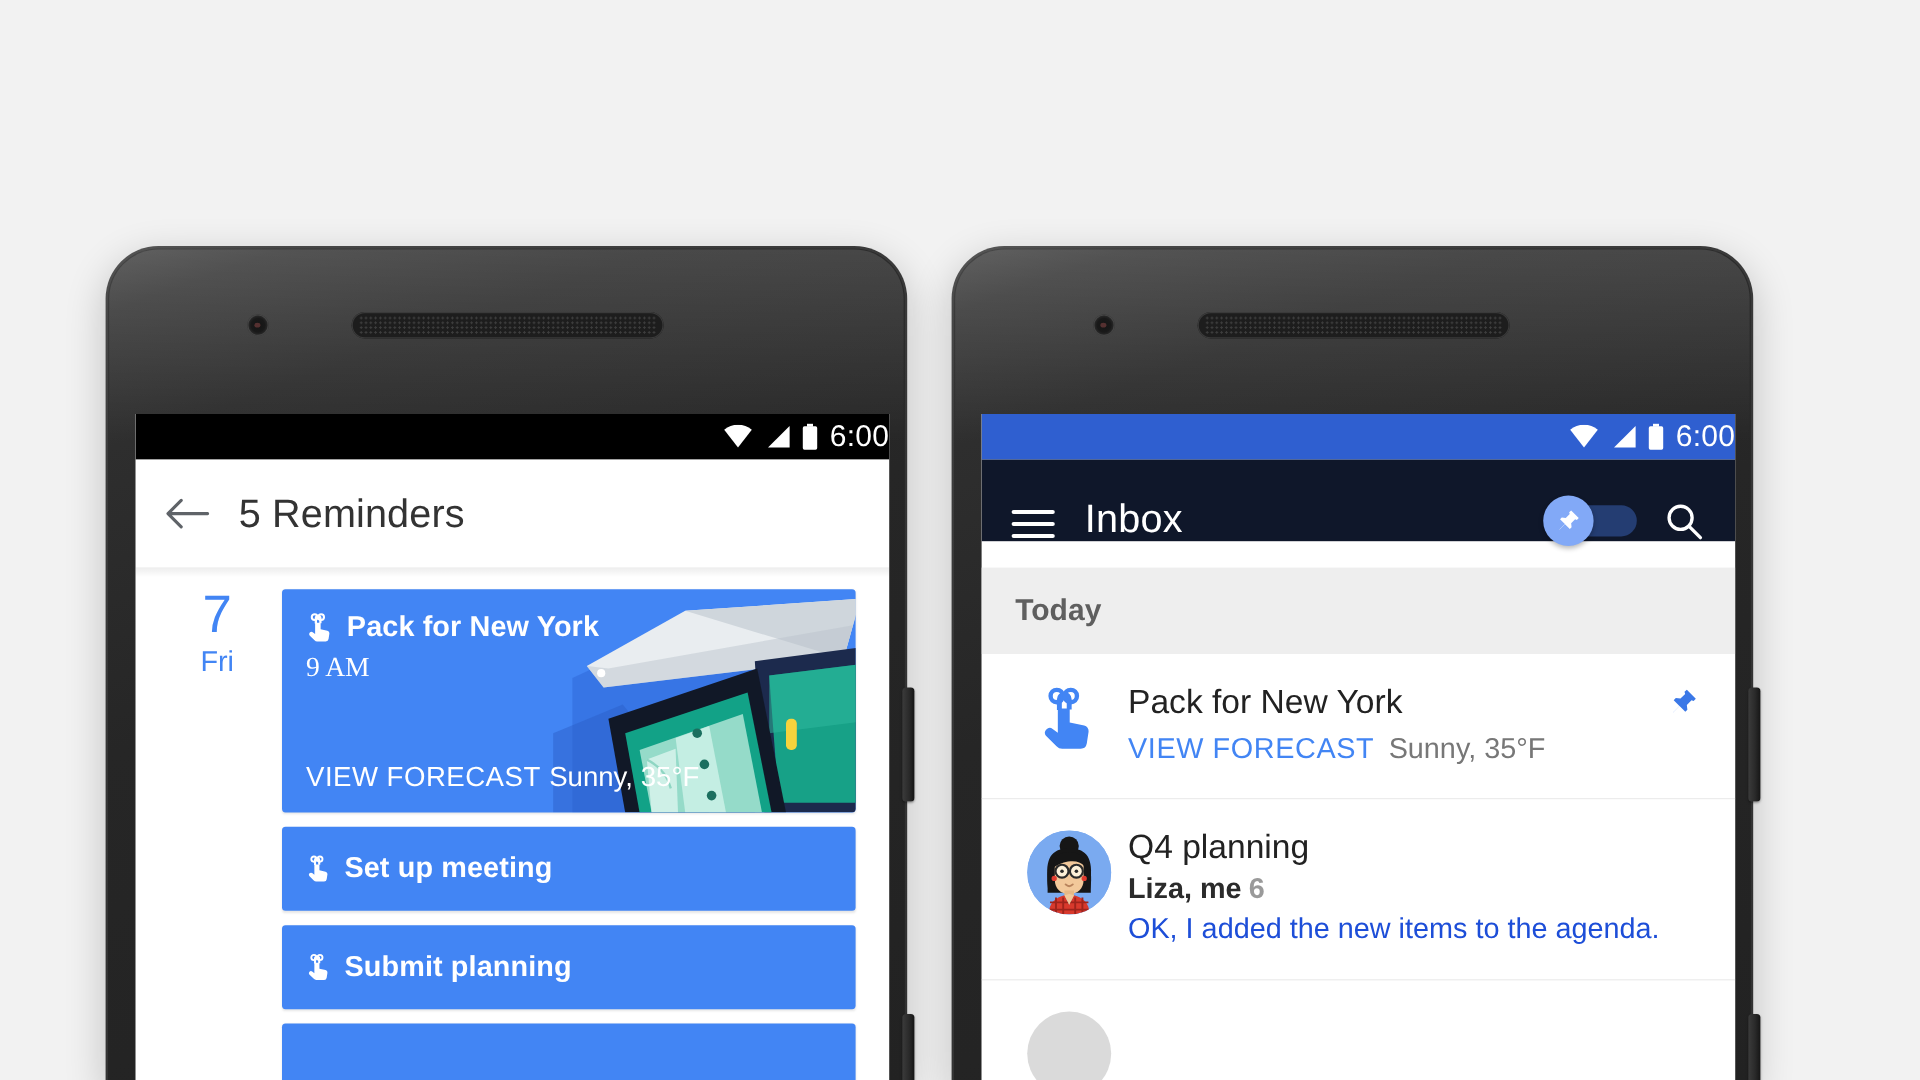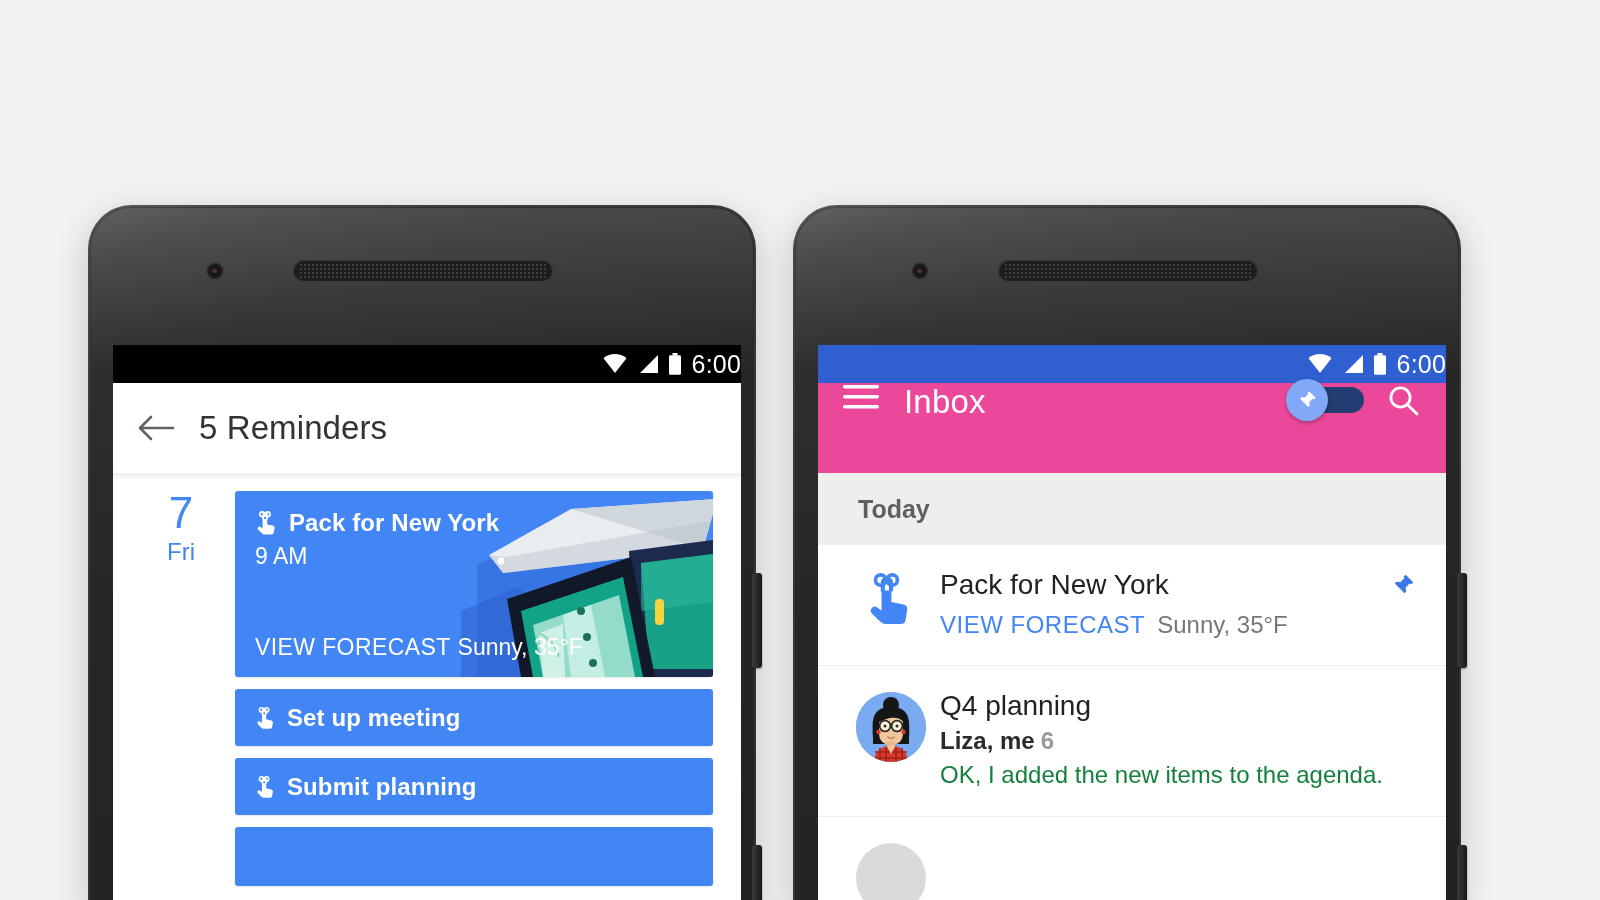--- a/index.html
+++ b/index.html
@@ -82,60 +82,60 @@
   .daycol{position:absolute;left:20px;top:18px;width:96px;text-align:center;color:#4285f4;}
   .daynum{font-size:44px;line-height:44px;font-weight:300;}
   .dayname{font-size:24px;line-height:30px;font-weight:500;margin-top:2px;}
 
   .cards{position:absolute;left:122px;right:28px;top:18px;bottom:0;}
   .rcard{
     background:#4285f4;border-radius:3px;margin-bottom:12px;position:relative;overflow:hidden;color:#fff;
     box-shadow:0 1px 2px rgba(0,0,0,.10);
   }
   .rcard.big{height:186px;}
-  .rcard.small{height:57px;display:flex;align-items:center;}
+  .rcard.small{height:70px;display:flex;align-items:center;}
   .rcard-inner{position:relative;z-index:3;padding:18px 20px;}
   .rtitle{display:flex;align-items:center;gap:10px;font-size:24px;font-weight:700;letter-spacing:.1px;}
-  .rtime{font-size:23px;margin-top:6px;font-weight:400;}
+  .rtime{font-size:23px;margin-top:6px;font-weight:400;font-family:Liberation Serif, serif;}
   .rfooter{position:absolute;left:20px;bottom:16px;z-index:3;font-size:23px;white-space:nowrap;}
   .rfooter b{font-weight:500;letter-spacing:.4px;}
   .rfooter span{font-weight:400;margin-left:7px;}
   .rcard.small .rtitle{padding:0 20px;}
 
   .suitcase{position:absolute;right:-6px;top:0;width:260px;height:100%;z-index:1;}
 
   
   .appbar-blue{
-    position:absolute;left:0;right:0;top:38px;height:90px;background:#ec4899;
-    display:flex;align-items:flex-start;
+    position:absolute;left:0;right:0;top:38px;height:68px;background:#0f172a;
+    display:flex;align-items:flex-end;
   }
   .ab-menu{width:86px;display:flex;align-items:center;justify-content:center;cursor:pointer;}
   .ab-title{font-size:33px;color:#fff;font-weight:400;letter-spacing:.2px;}
   .ab-right{margin-left:auto;display:flex;align-items:center;gap:22px;padding-right:26px;}
   .toggle{position:relative;width:78px;height:34px;display:flex;align-items:center;}
   .toggle-track{position:absolute;left:14px;top:4px;width:64px;height:26px;border-radius:13px;background:#243d72;}
   .toggle-thumb{
     position:absolute;left:0;top:0;width:42px;height:42px;margin-top:-4px;border-radius:50%;
     background:#82a9f7;display:flex;align-items:center;justify-content:center;
     box-shadow:0 2px 4px rgba(0,0,0,.28);
   }
 
   .inbox{position:absolute;left:0;right:0;top:128px;bottom:0;background:#fff;}
-  .section-head{height:72px;background:#eeeeee;display:flex;align-items:center;padding-left:40px;box-sizing:border-box;}
+  .section-head{height:72px;background:#eeeeee;display:flex;align-items:center;padding-left:28px;box-sizing:border-box;}
   .section-head span{font-size:25px;color:#5f5f5f;font-weight:700;}
   .row{position:relative;display:flex;padding:22px 24px 24px 24px;box-sizing:border-box;border-bottom:1px solid #ececec;}
   .row-icon{width:98px;flex:0 0 98px;display:flex;justify-content:center;padding-top:4px;}
   .row-body{flex:1;min-width:0;}
   .row-title{font-size:28px;color:#222;font-weight:400;line-height:36px;}
   .row-sub{margin-top:6px;font-size:24px;line-height:32px;}
   .forecast{color:#4285f4;font-weight:500;letter-spacing:.5px;}
   .weather{color:#777;margin-left:12px;}
   .row-from{font-size:24px;color:#2b2b2b;line-height:34px;font-weight:bold;}
   .row-from .cnt{color:#9a9a9a;margin-left:6px;}
-  .row-snip{font-size:24px;color:#15803d;line-height:34px;}
+  .row-snip{font-size:24px;color:#1d4ed8;line-height:34px;}
   .row-pin{position:absolute;right:30px;top:26px;}
   .avatar{width:70px;height:70px;border-radius:50%;overflow:hidden;background:#7aaaf0;}
 </style>
 </head>
 <body>
 
 <div class="stage">
 
   <div class="phone" style="left:88px;top:205px;width:668px;height:700px;">
     <div class="phone-body"></div>

